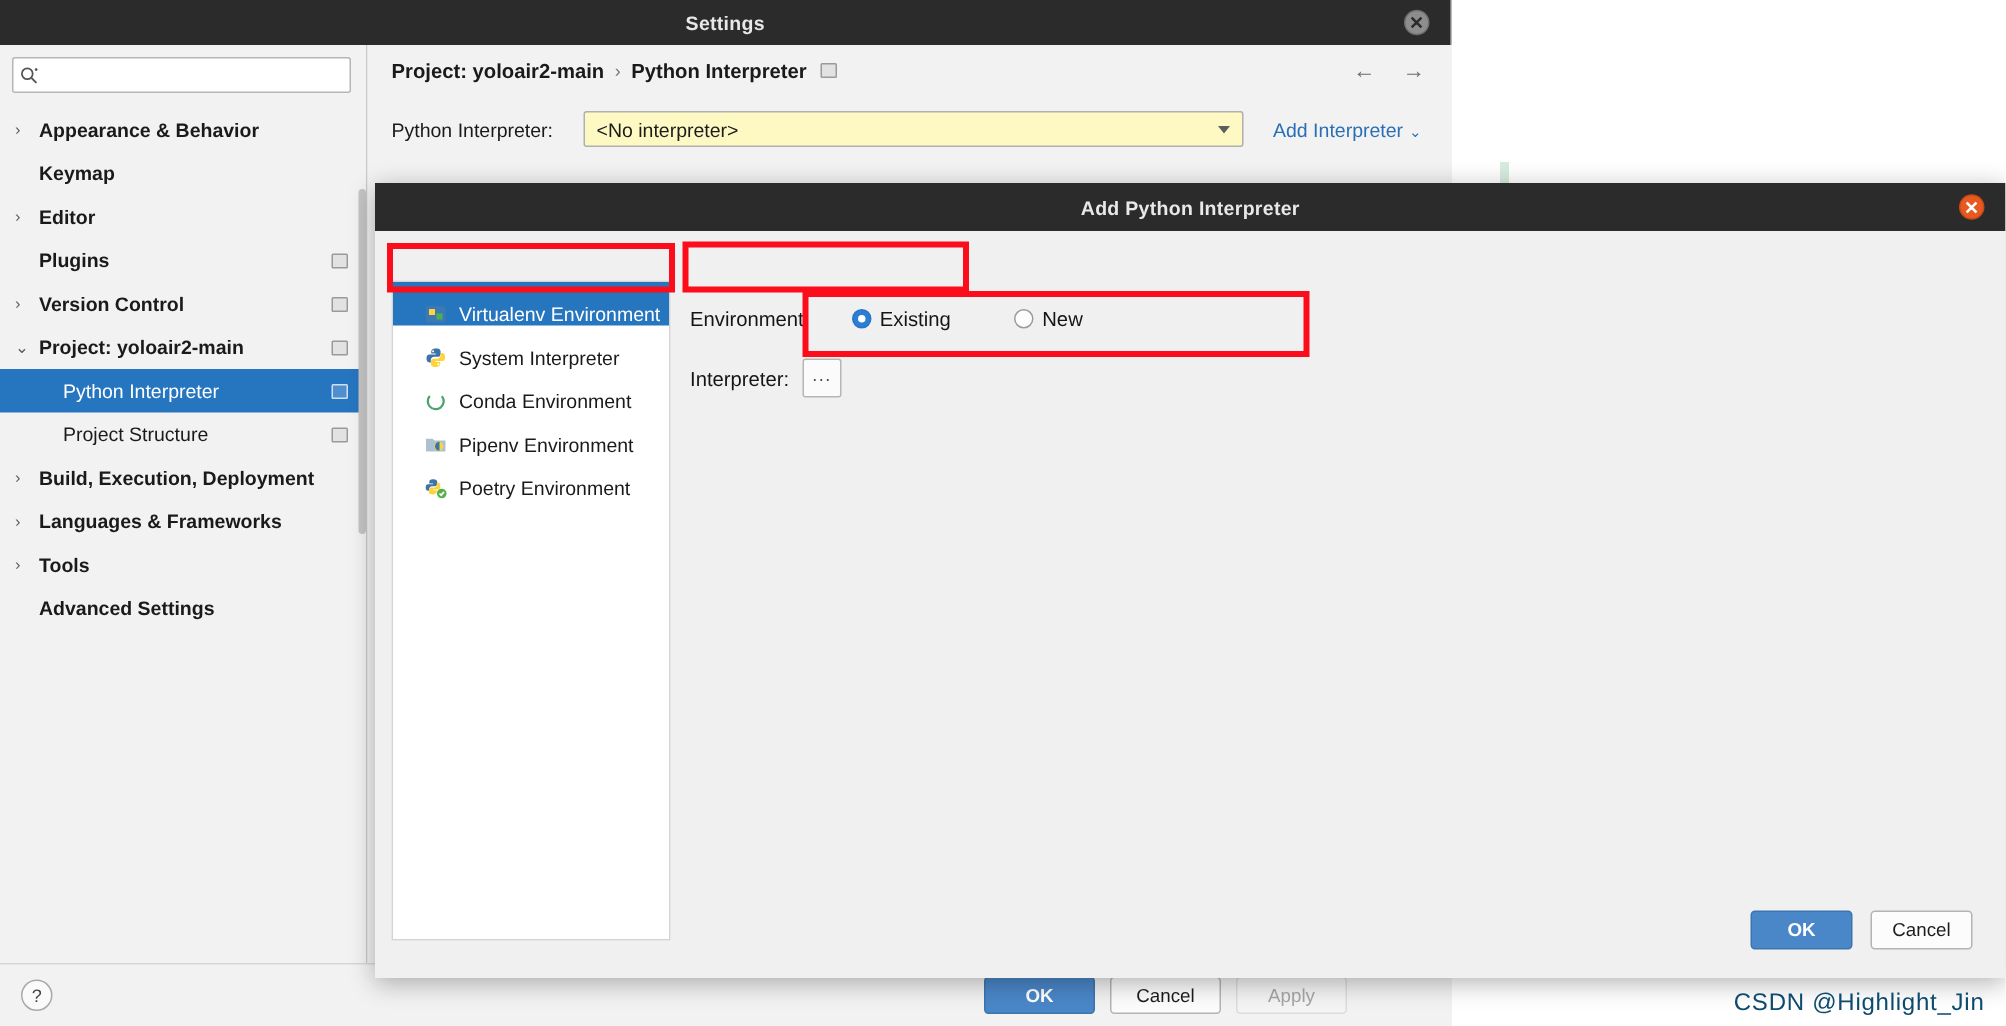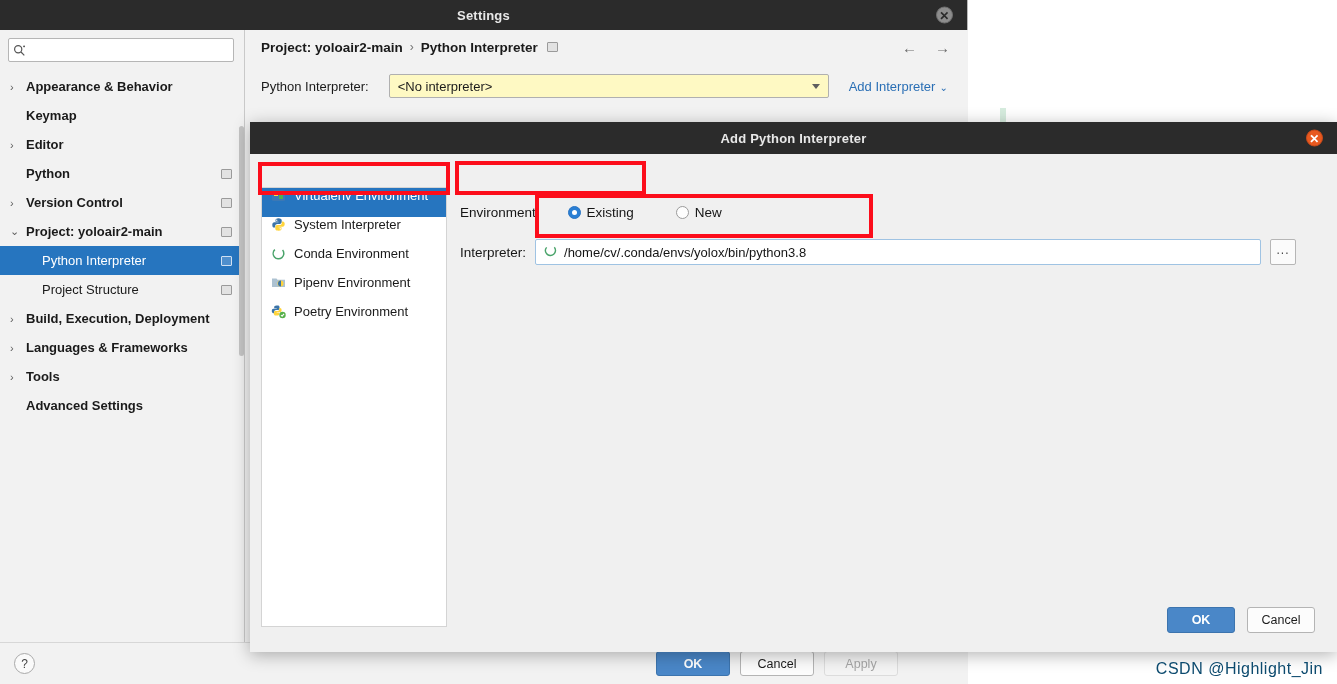--- a/index.html
+++ b/index.html
@@ -155,22 +155,22 @@
     position: absolute; left: 250px; top: 122px; width: 1087px; height: 530px;
     background: #f0f0f0; box-shadow: 0 3px 16px rgba(0,0,0,.30);
   }
   #dialog .titlebar { height: 32px; }
   .dlg-body { position: absolute; left: 0; top: 32px; right: 0; bottom: 0; background: #f0f0f0; }
   .env-list {
     position: absolute; left: 11px; top: 33px; width: 186px; height: 440px;
     background: #ffffff; border: 1px solid #d4d4d4;
   }
   .env-item {
-    height: 29px; display: flex; align-items: flex-start; gap: 8px;
-    padding-left: 9px; font-size: 13px; color: #1a1a1a; cursor: pointer;
+    height: 29px; display: flex; align-items: flex-end; gap: 8px;
+    padding-left: 21px; font-size: 13px; color: #1a1a1a; cursor: pointer;
   }
   .env-item.selected { background: #2675bf; color: #ffffff; }
   .env-icon { width: 15px; height: 15px; flex: 0 0 15px; position: relative; }
 
   .right-pane { position: absolute; left: 210px; top: 0; right: 0; bottom: 0; }
   .env-row { display: flex; align-items: center; gap: 10px; height: 26px; margin-top: 45px; }
   .env-row .lab { font-size: 13.5px; color: #151515; text-align: center; }
   .radio { display: flex; align-items: center; gap: 6px; cursor: pointer; font-size: 13.5px; color: #151515; }
   .radio .dot {
     width: 13px; height: 13px; border-radius: 50%;
@@ -245,21 +245,21 @@
             <div class="tree-item">
               <span class="arrow"></span>
               <span class="lbl">Keymap</span>
             </div>
             <div class="tree-item">
               <span class="arrow">›</span>
               <span class="lbl">Editor</span>
             </div>
             <div class="tree-item">
               <span class="arrow"></span>
-              <span class="lbl">Python</span>
+              <span class="lbl">Plugins</span>
               <span class="tagicon"></span>
             </div>
             <div class="tree-item">
               <span class="arrow">›</span>
               <span class="lbl">Version Control</span>
               <span class="tagicon"></span>
             </div>
             <div class="tree-item">
               <span class="arrow">⌄</span>
               <span class="lbl">Project: yoloair2-main</span>
@@ -389,29 +389,20 @@
           </span>
           <span style="width:22px"></span>
           <span class="radio">
             <span class="dot"></span>
             <span>New</span>
           </span>
         </div>
 
         <div class="interp2-row">
           <span class="lab">Interpreter:</span>
-          <div class="path-combo">
-            <span>
-              <svg width="13" height="13" viewBox="0 0 13 13">
-                <circle cx="6.5" cy="6.5" r="5" fill="none" stroke="#49a36a" stroke-width="1.4" stroke-dasharray="22 9" transform="rotate(-40 6.5 6.5)"></circle>
-              </svg>
-            </span>
-            <span>/home/cv/.conda/envs/yolox/bin/python3.8</span>
-            <span class="caret"></span>
-          </div>
           <div class="dots-btn">...</div>
         </div>
 
       </div>
 
       <div class="dlg-footer">
         <div class="btn primary" style="min-width:68px;height:26px;">OK</div>
         <div class="btn" style="min-width:68px;height:26px;">Cancel</div>
       </div>
     </div>

